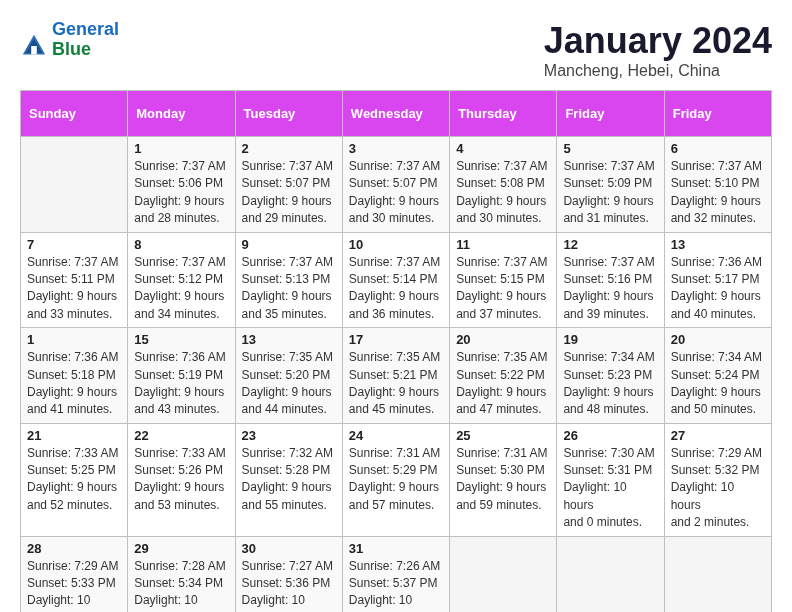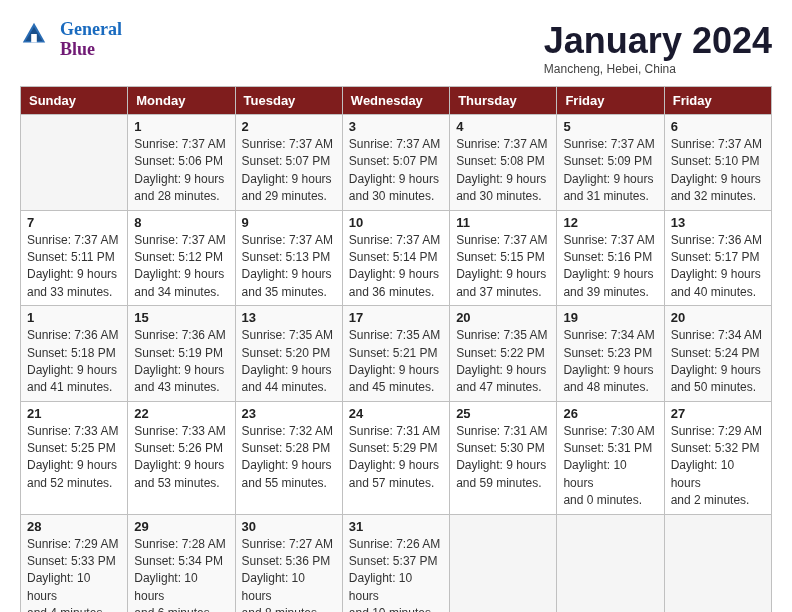--- a/index.html
+++ b/index.html
@@ -11,23 +11,22 @@
       padding: 20px;
     }
     .header-area {
       display: flex;
       justify-content: space-between;
       align-items: flex-start;
       margin-bottom: 10px;
     }
     .logo {
       display: flex;
-      align-items: flex-start;
-      gap: 12px;
-      font-family: Liberation Serif, serif;
+      align-items: flex-end;
+      gap: 4px;
     }
     .logo-text {
       font-size: 18px;
       font-weight: bold;
       color: #1a1a2e;
       line-height: 1.1;
     }
     .logo-text span {
       color: #1a6bbf;
     }
@@ -37,33 +36,33 @@
     }
     .title-block {
       text-align: left;
     }
     .month-title {
       font-size: 36px;
       font-weight: bold;
       color: #1a1a2e;
     }
     .location-title {
-      font-size: 12px;
+      font-size: 16px;
       color: #444;
     }
     table {
       width: 100%;
       border-collapse: collapse;
     }
     thead tr th {
-      background-color: #7f1d1d;
+      background-color: #d946ef;
       color: #fff;
       font-size: 13px;
       font-weight: bold;
-      padding: 6px 8px;
+      padding: 15px 8px;
       text-align: left;
       border: 1px solid #c0c0c0;
     }
     tbody tr td {
       border: 1px solid #c0c0c0;
       vertical-align: top;
       padding: 4px 6px;
       font-size: 11px;
       color: #222;
       width: calc(100% / 7);
@@ -96,21 +95,21 @@
 
 <div class="header-area">
   <div class="logo">
     <svg class="logo-icon" viewBox="0 0 40 40">
       <polygon points="20,4 36,32 4,32" fill="#2a6db5"></polygon>
       <polygon points="20,10 32,30 8,30" fill="#1a4f8a"></polygon>
       <rect x="16" y="20" width="8" height="12" fill="#fff"></rect>
     </svg>
     <div class="logo-text">
       <span>General</span><br>
-      <span style="color:#701a75;margin-top:11px;">Blue</span>
+      <span style="color:#15803d;margin-top:11px;">Blue</span>
     </div>
   </div>
   <div class="title-block">
     <div class="month-title">January 2024</div>
     <div class="location-title">Mancheng, Hebei, China</div>
   </div>
 </div>
 
 <table>
   <thead>

